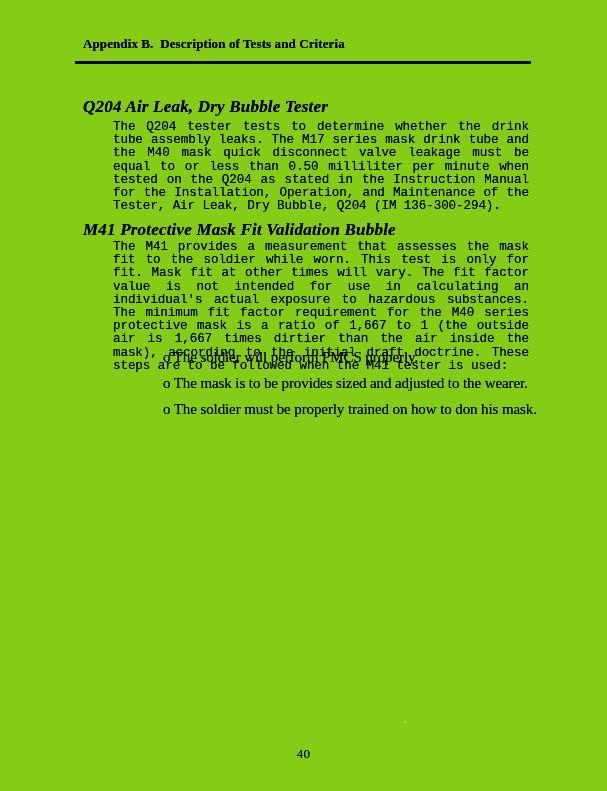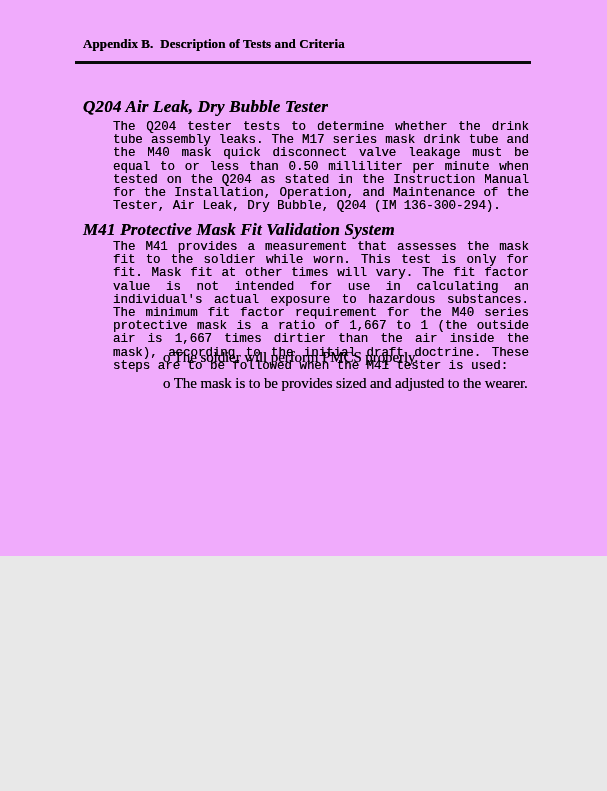--- a/index.html
+++ b/index.html
@@ -3,23 +3,23 @@
 <meta charset="utf-8">
 <style>
   html, body {
     margin: 0;
     padding: 0;
     background: #e8e8e8;
   }
   .page {
     position: relative;
     width: 607px;
-    height: 556px;
+    height: 791px;
     margin: 0 auto;
-    background: #f0abfc;
+    background: #84cc16;
     font-family: "Liberation Serif", "DejaVu Serif", serif;
     color: #000000;
     overflow: hidden;
   }
   .running-header-text {
     position: absolute;
     left: 83px;
     top: 36px;
     font-size: 13px;
     font-weight: bold;
@@ -102,26 +102,27 @@
 <div class="page">
 
   <div class="running-header-text">Appendix B.  Description of Tests and Criteria</div>
 
   <div class="header-rule"></div>
 
   <h1 class="section-heading heading-1">Q204 Air Leak, Dry Bubble Tester</h1>
 
   <p class="body-para para-1">The Q204 tester tests to determine whether the drink tube assembly leaks.  The M17 series mask drink tube and the M40 mask quick disconnect valve leakage must be equal to or less than 0.50 milliliter per minute when tested on the Q204 as stated in the Instruction Manual for the Installation, Operation, and Maintenance of the Tester, Air Leak, Dry Bubble, Q204 (IM 136-300-294).</p>
 
-  <h1 class="section-heading heading-2">M41 Protective Mask Fit Validation System</h1>
+  <h1 class="section-heading heading-2">M41 Protective Mask Fit Validation Bubble</h1>
 
   <p class="body-para para-2">The M41 provides a measurement that assesses the mask fit to the soldier while worn.  This test is only for fit.  Mask fit at other times will vary.  The fit factor value is not intended for use in calculating an individual's actual exposure to hazardous substances.  The minimum fit factor requirement for the M40 series protective mask is a ratio of 1,667 to 1 (the outside air is 1,667 times dirtier than the air inside the mask), according to the initial draft doctrine.  These steps are to be followed when the M41 tester is used:</p>
 
   <div class="bullet-list">
     <div class="bullet-item">o The soldier will perform PMCS properly.</div>
     <div class="bullet-item">o The mask is to be provides sized and adjusted to the wearer.</div>
+    <div class="bullet-item">o The soldier must be properly trained on how to don his mask.</div>
   </div>
 
   <div class="scan-speck"></div>
 
   <div class="page-number">40</div>
 
 </div>
 
 </body></html>

